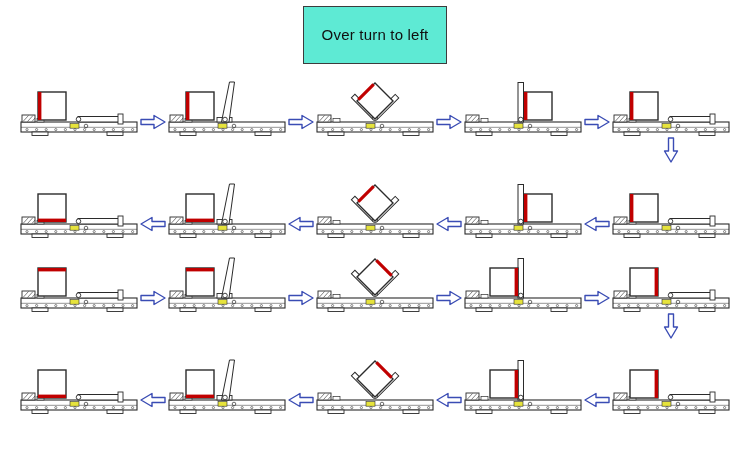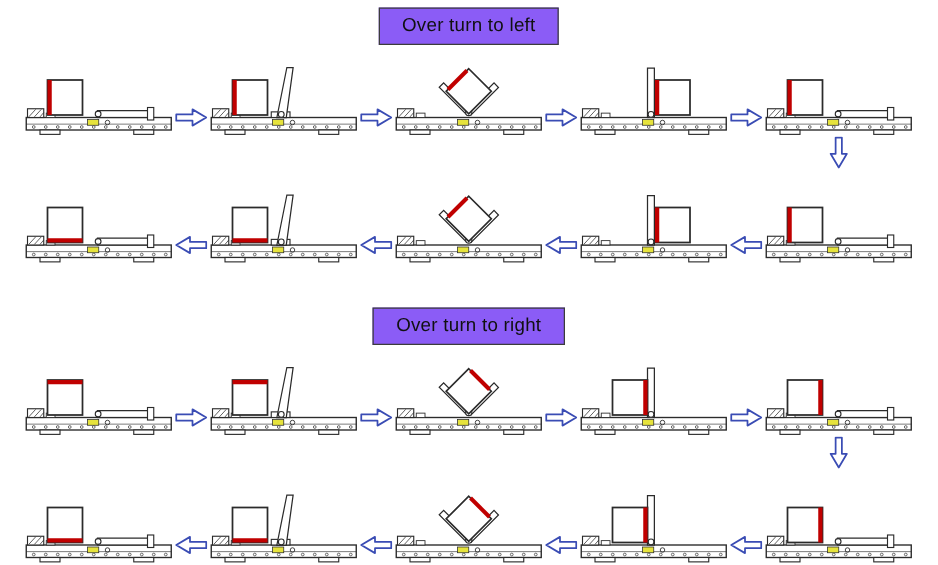--- a/index.html
+++ b/index.html
@@ -4,22 +4,22 @@
 <style>
   html,body{margin:0;padding:0;background:#ffffff;}
   .page{
     position:relative;width:750px;height:452px;background:#fff;
     font-family:"Liberation Sans",sans-serif;overflow:hidden;
   }
   .title-row{display:flex;justify-content:center;}
   .sec-0 .title-row{margin-top:6px;}
   .sec-1 .title-row{margin-top:34px;}
   .title-box{
-    border:1px solid #3c3c3c;padding:6px 18px;font-size:15px;color:#101010;
-    background:#8b5cf6;letter-spacing:.2px;line-height:16px;
+    border:1px solid #3c3c3c;padding:20px 18px;font-size:15px;color:#101010;
+    background:#5eead4;letter-spacing:.2px;line-height:16px;
   }
   .flow-row{display:flex;justify-content:center;align-items:flex-end;margin-top:12px;}
   .stage{width:122px;height:62px;}
   .stage svg{display:block;}
   .harrow{height:62px;display:flex;align-items:flex-end;padding-bottom:8px;box-sizing:border-box;}
   .harrow svg{display:block;}
   .down-row{display:flex;justify-content:flex-end;padding-right:71px;height:28px;align-items:center;}
 </style>
 </head>
 <body>
@@ -380,23 +380,20 @@
               <rect x="60" y="40.5" width="43" height="5.5" fill="#fff" stroke="#2b2b2b" stroke-width="1"></rect>
               <rect x="100" y="38" width="5" height="10" fill="#fff" stroke="#2b2b2b" stroke-width="0.9"></rect>
               <circle cx="60.5" cy="43.2" r="2.3" fill="#fff" stroke="#2b2b2b" stroke-width="0.9"></circle>
               <rect x="20" y="16" width="28" height="28" fill="#fff" stroke="#2b2b2b" stroke-width="1.4"></rect>
               <rect x="20" y="16" width="3.4" height="28" fill="#c00000"></rect>
             </svg>
           </div>
         </div>
       </div>
       <div class="section sec-1">
-        <div class="title-row">
-          <div class="title-box">Over turn to right</div>
-        </div>
         <div class="flow-row">
           <div class="stage">
             <svg viewBox="0 0 122 62" width="122" height="62" xmlns="http://www.w3.org/2000/svg">
               <rect x="3" y="46" width="116" height="10" fill="#fff" stroke="#2b2b2b" stroke-width="1.1"></rect>
               <line x1="3" y1="51.3" x2="119" y2="51.3" stroke="#2b2b2b" stroke-width="0.5"></line>
               <circle cx="9.0" cy="53.6" r="1.1" fill="none" stroke="#2b2b2b" stroke-width="0.55"></circle>
               <circle cx="18.6" cy="53.6" r="1.1" fill="none" stroke="#2b2b2b" stroke-width="0.55"></circle>
               <circle cx="28.2" cy="53.6" r="1.1" fill="none" stroke="#2b2b2b" stroke-width="0.55"></circle>
               <circle cx="37.8" cy="53.6" r="1.1" fill="none" stroke="#2b2b2b" stroke-width="0.55"></circle>
               <circle cx="47.4" cy="53.6" r="1.1" fill="none" stroke="#2b2b2b" stroke-width="0.55"></circle>

